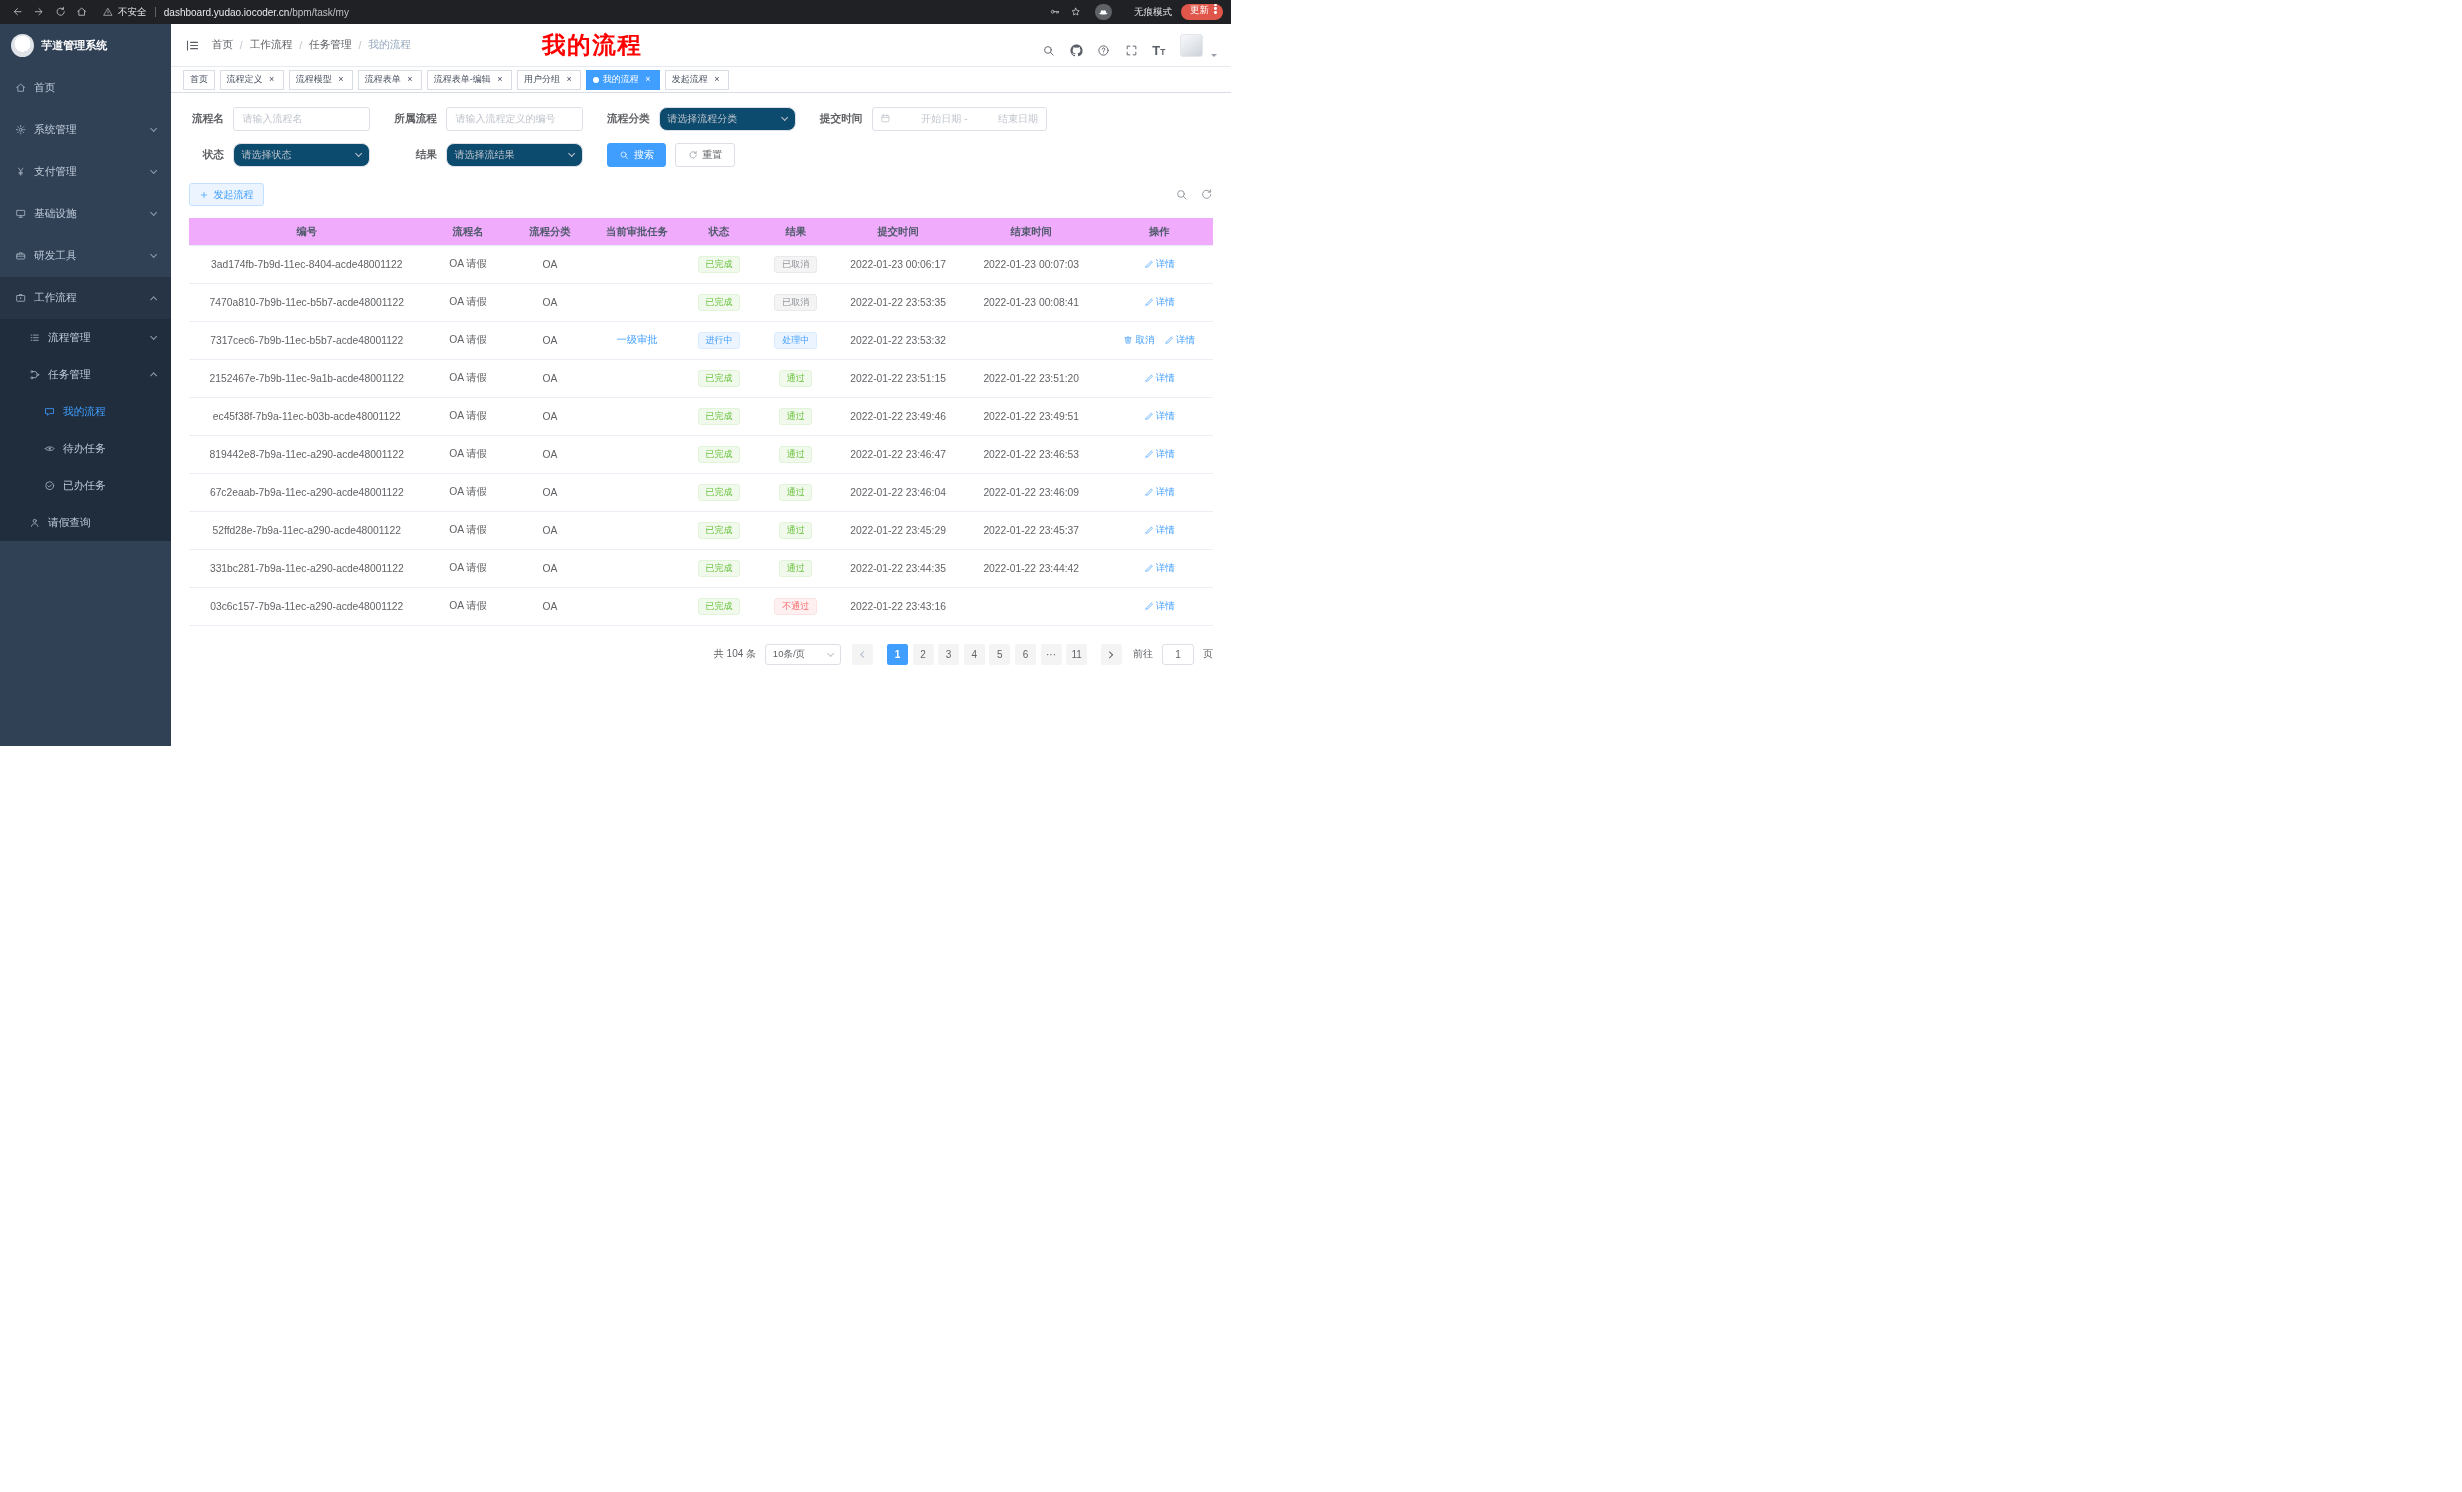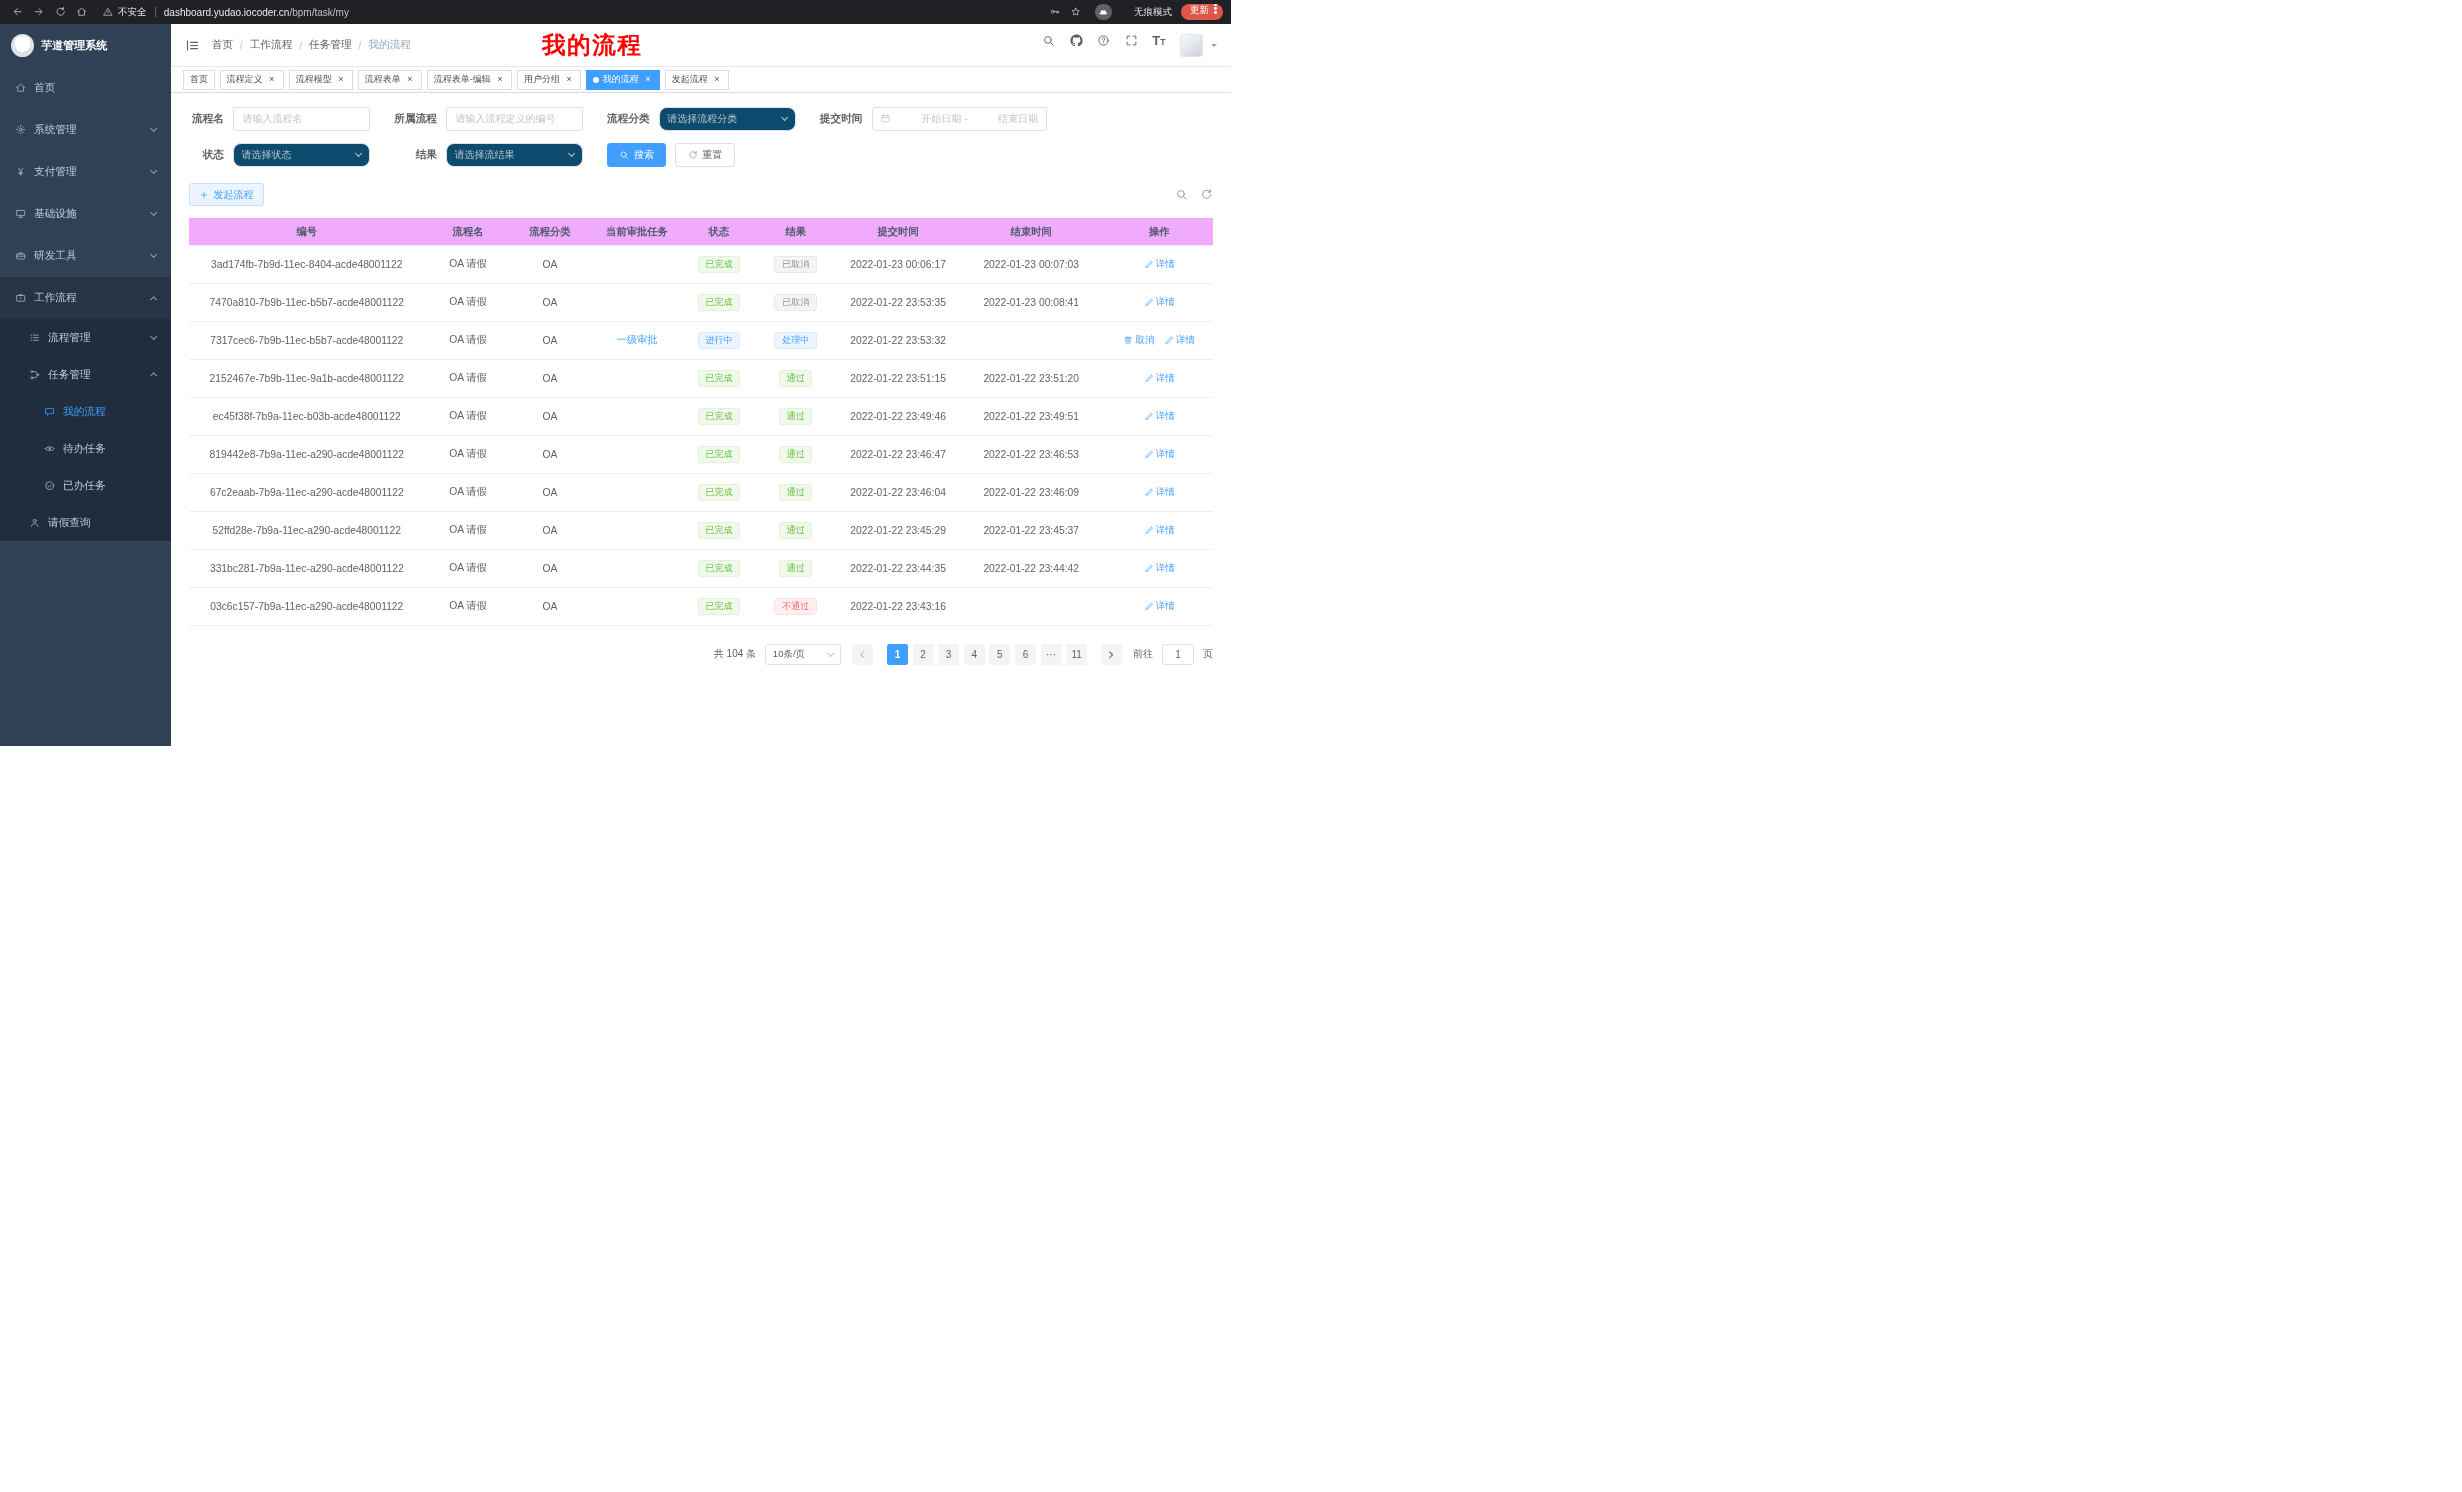--- a/index.html
+++ b/index.html
@@ -50,21 +50,21 @@
 
   .main{flex:1;min-width:0;display:flex;flex-direction:column;background:#fff}
 
   
   .topbar{height:43px;flex:none;display:flex;align-items:center;padding:0 13.7px;border-bottom:0.8px solid #e6e9ef}
   .hamb{width:15px;height:15px;color:#5a5e66;cursor:pointer}
   .breadcrumb{display:flex;align-items:center;gap:6.8px;margin-left:12px;font-size:10.7px;color:#606266}
   .crumb{cursor:pointer}
   .crumb.current{color:#97a8be;cursor:default}
   .bc-sep{color:#c0c4cc}
-  .top-actions{margin-left:auto;display:flex;align-items:flex-start;gap:14.5px;color:#5a5e66}
+  .top-actions{margin-left:auto;display:flex;align-items:flex-end;gap:14.5px;color:#5a5e66}
   .top-actions .icn{width:13px;height:13px;cursor:pointer}
   .avatar{width:23px;height:23px;border-radius:3px;border:0.8px solid #e3e6ea;background:linear-gradient(145deg,#f7f8fa 0%,#e2e6eb 55%,#cbd1d8 100%);cursor:pointer}
   .caret-tri{width:0;height:0;border-left:3px solid transparent;border-right:3px solid transparent;border-top:3.8px solid #9aa0a8;margin-left:-6px;margin-top:10.7px;cursor:pointer}
 
   
   .tagbar{height:26px;flex:none;display:flex;align-items:center;gap:4.6px;padding:0 12px;border-bottom:0.8px solid #d8dce5}
   .tag{height:20px;display:inline-flex;align-items:center;gap:3.8px;padding:0 6px;border:0.8px solid #d8dce5;background:#fff;font-size:9px;color:#495060;cursor:pointer;white-space:nowrap}
   .tag.active{background:#409eff;border-color:#409eff;color:#fff}
   .tag-dot{width:6px;height:6px;border-radius:50%;background:#fff}
   .tag-close{width:10.7px;height:10.7px;display:inline-flex;align-items:center;justify-content:center;font-size:9px;line-height:1;border-radius:50%}

